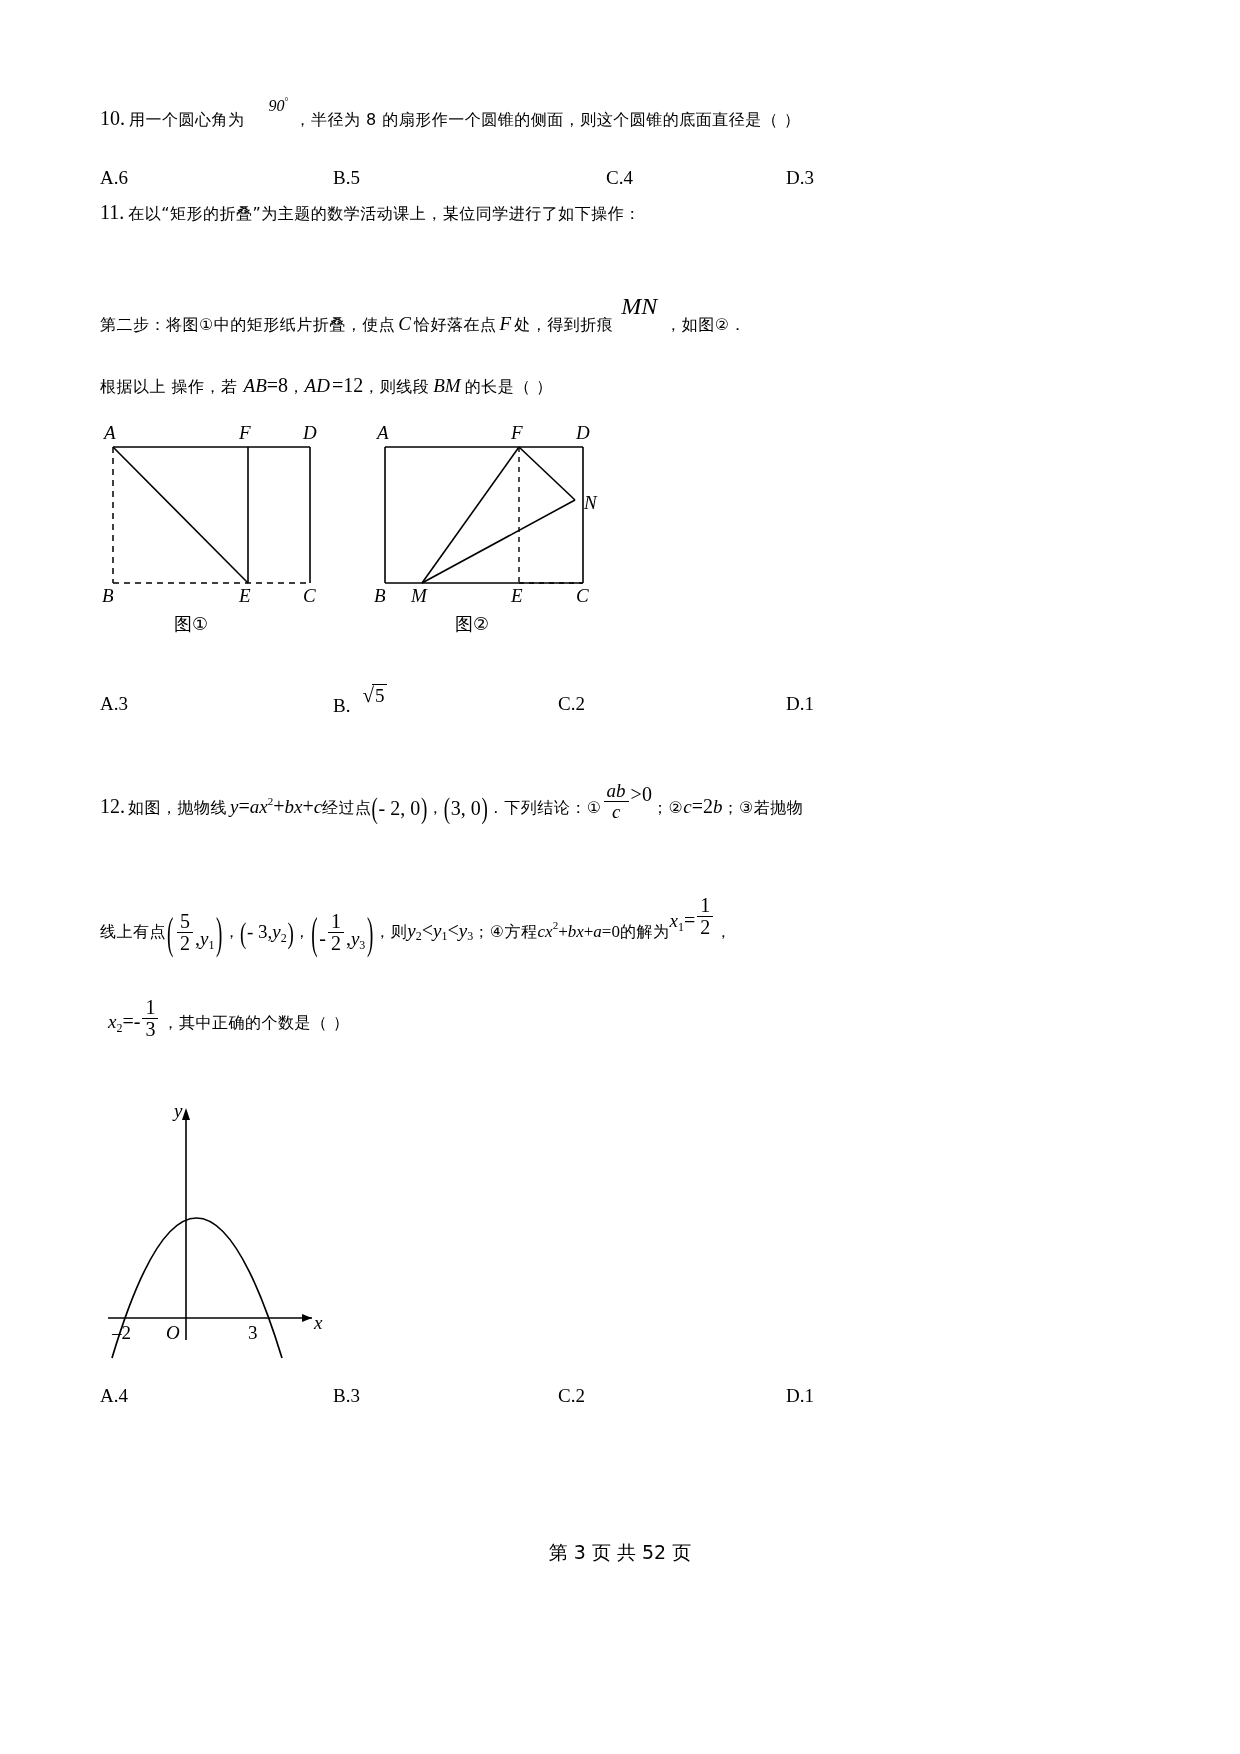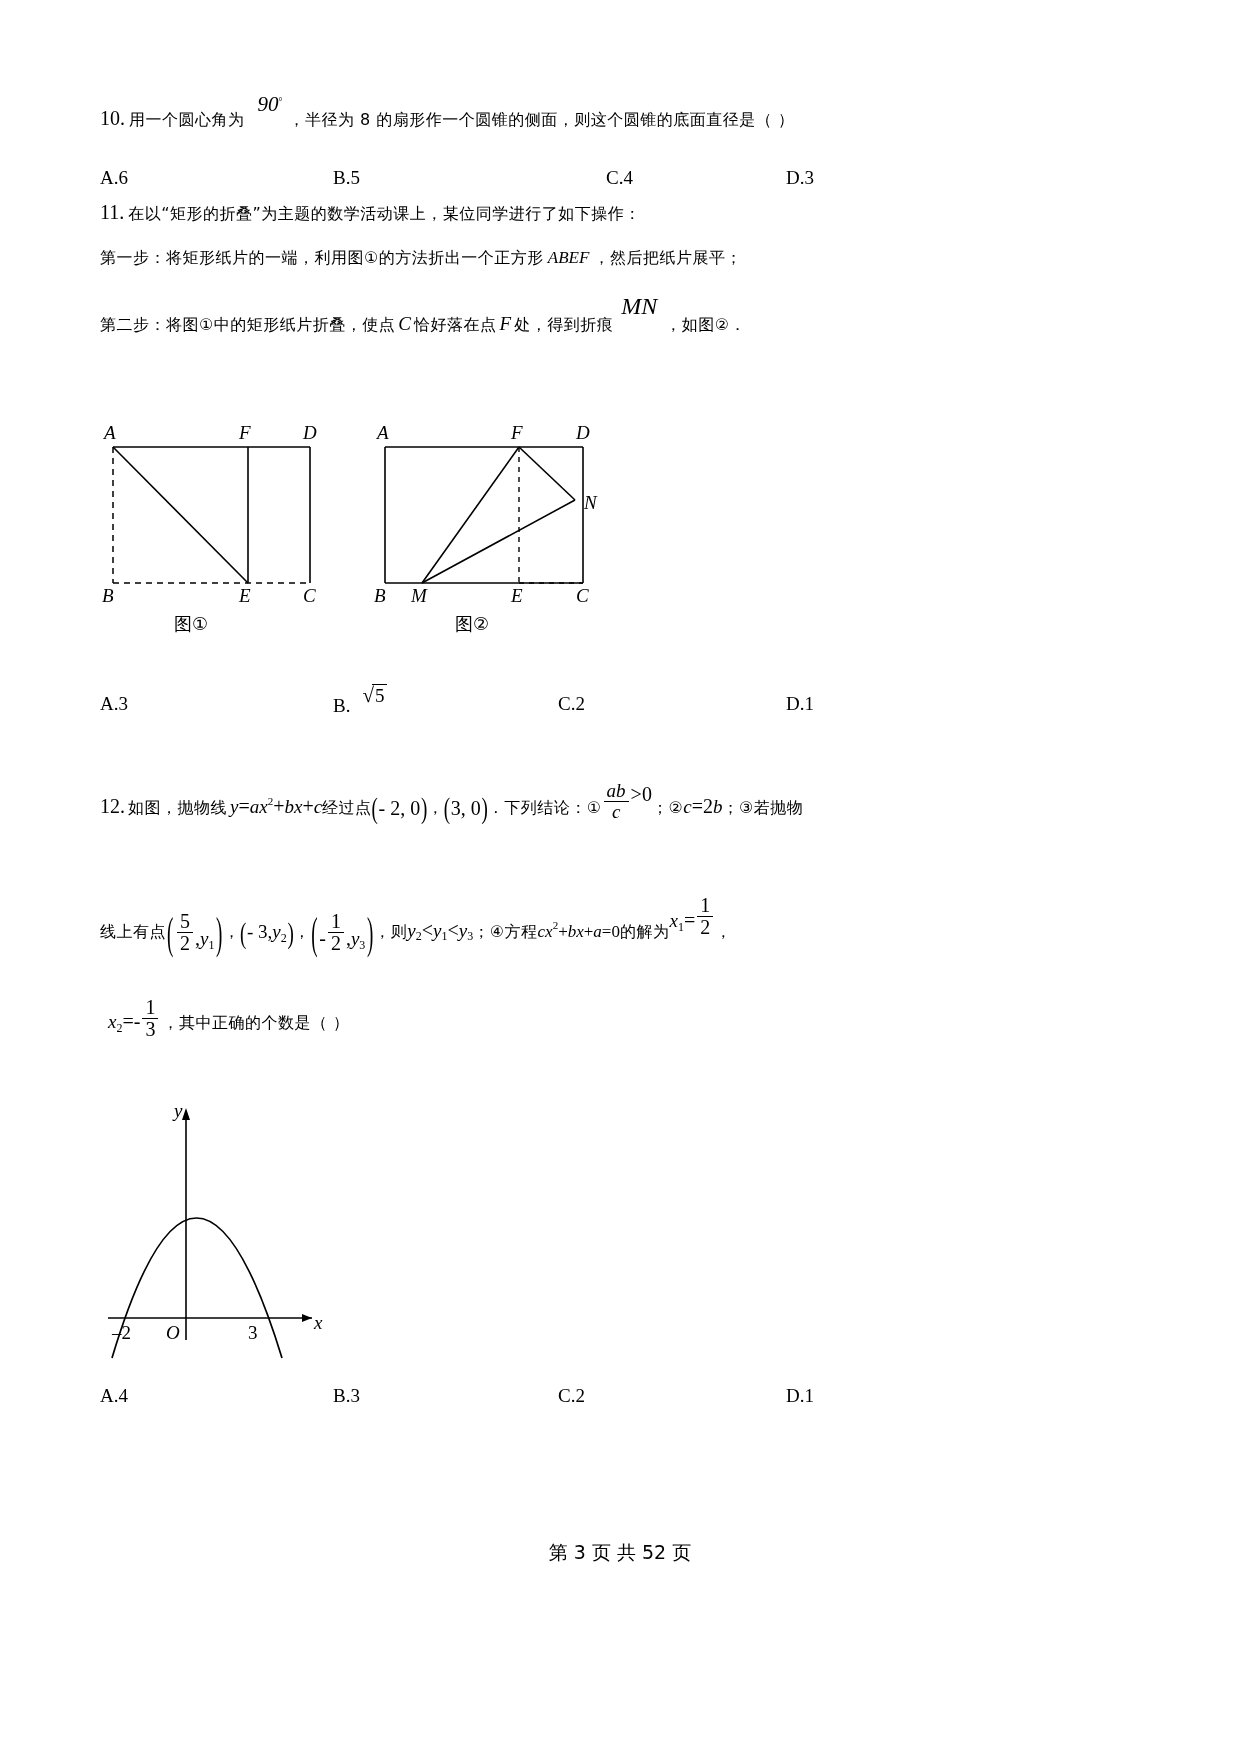--- a/index.html
+++ b/index.html
@@ -136,48 +136,48 @@
     font-size: 19px;
   }
   svg { display:block; }
 </style>
 </head>
 <body>
 
 <div class="page">
 
   <div class="line" style="left:100px; top:108px;">
-    <span class="mn">10.</span><span class="cn" style="margin-left:4px;">用一个圆心角为</span><span class="mi" style="position:relative; top:-14px; margin-left:13px; font-size:21px;">90</span><span class="mn deg" style="position:relative; top:-14px;">°</span><span class="cn" style="margin-left:6px;">，半径为 8 的扇形作一个圆锥的侧面，则这个圆锥的底面直径是（    ）</span>
+    <span class="mn">10.</span><span class="cn" style="margin-left:4px;">用一个圆心角为</span><span class="mi" style="position:relative; top:-14px; margin-left:24px; font-size:16px;">90</span><span class="mn deg" style="position:relative; top:-14px;">°</span><span class="cn" style="margin-left:6px;">，半径为 8 的扇形作一个圆锥的侧面，则这个圆锥的底面直径是（    ）</span>
   </div>
 
   <div class="opt" style="left:100px; top:167px;">
     <span>A.</span><span>6</span>
   </div>
   <div class="opt" style="left:333px; top:167px;">
     <span>B.</span><span>5</span>
   </div>
   <div class="opt" style="left:558px; top:167px;margin-left:48px;">
     <span>C.</span><span>4</span>
   </div>
   <div class="opt" style="left:786px; top:167px;">
     <span>D.</span><span>3</span>
   </div>
 
   <div class="line" style="left:100px; top:202px;">
     <span class="mn">11.</span><span class="cn" style="margin-left:4px;">在以“矩形的折叠”为主题的数学活动课上，某位同学进行了如下操作：</span>
   </div>
 
-  <div class="line" style="left:100px; top:249px;">
-    <span class="cn">第一步：</span><span class="cn">将矩形纸片的一端，利用图①的方法折出一个正方形</span><span class="mi" style="font-size:17px; margin:0 4px;">ABEF</span><span class="cn">，然后把纸片展平；</span>
-  </div>
 
   <div class="line" style="left:100px; top:310px;">
     <span class="cn">第二步：</span><span class="cn">将图①中的矩形纸片折叠，使点</span><span class="mi" style="margin:0 3px;">C</span><span class="cn">恰好落在点</span><span class="mi" style="margin:0 3px;">F</span><span class="cn">处，得到折痕</span><span class="mi" style="position:relative; top:-16px; font-size:24px; margin:0 8px;">MN</span><span class="cn">，如图②．</span>
   </div>
 
+  <div class="line" style="left:100px; top:375px;">
+    <span class="cn">根据以上   操作，若</span><span class="mi" style="margin-left:6px;">AB</span><span class="mn">=8</span><span class="cn">，</span><span class="mi">AD</span><span class="mn" style="margin-left:2px;">=12</span><span class="cn">，则线段</span><span class="mi" style="margin:0 4px;">BM</span><span class="cn">的长是（    ）</span>
+  </div>
 
   <div style="position:absolute; left:100px; top:430px; width:230px; height:175px;">
     <svg width="230" height="175" viewBox="0 0 230 175">
 
       <line x1="13" y1="17" x2="210" y2="17" stroke="#000" stroke-width="1.6"></line>
       <line x1="210" y1="17" x2="210" y2="153" stroke="#000" stroke-width="1.6"></line>
       <line x1="13" y1="17" x2="13" y2="153" stroke="#000" stroke-width="1.5" stroke-dasharray="6,5"></line>
       <line x1="13" y1="153" x2="210" y2="153" stroke="#000" stroke-width="1.5" stroke-dasharray="6,5"></line>
 
       <line x1="148" y1="17" x2="148" y2="153" stroke="#000" stroke-width="1.6"></line>

